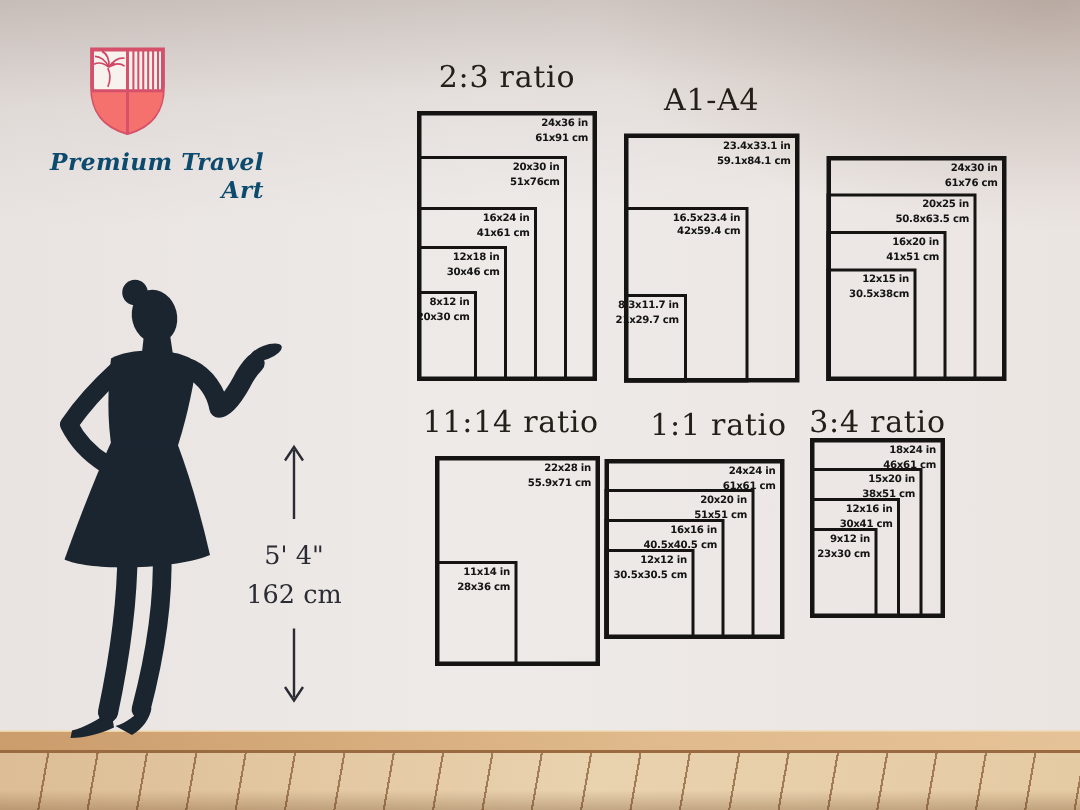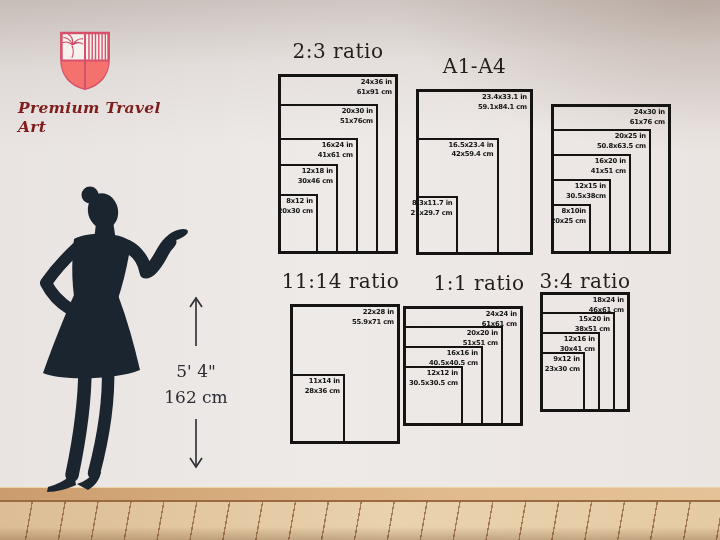--- a/index.html
+++ b/index.html
@@ -15,22 +15,22 @@
   .baseboard{position:absolute;left:0;top:487px;width:720px;height:12px;
         background:linear-gradient(90deg,#cb9c6c,#e0ba8c 60%,#e6c298);
         border-top:1px solid #eed3a6;border-bottom:2px solid #9a6a40;}
   .planks{position:absolute;left:0;top:502px;width:720px;height:38px;
         background:
           linear-gradient(0deg, rgba(97,56,24,.28), rgba(97,56,24,0) 35%),
           repeating-linear-gradient(100deg, rgba(0,0,0,0) 0 31px, rgba(125,78,42,.65) 31px 32.4px),
           linear-gradient(90deg,#dcbd95,#e9d2ae 55%,#e5cba4);}
   
   .logo{position:absolute;}
-  .brand-name{position:absolute;left:18px;top:98px;width:148px;text-align:left;
-        font:italic bold 15.5px "DejaVu Serif",serif;color:#7f1d1d;letter-spacing:.3px;}
+  .brand-name{position:absolute;left:28px;top:98px;width:148px;text-align:right;
+        font:italic bold 15.5px "DejaVu Serif",serif;color:#0c4a6e;letter-spacing:.3px;}
   
   .marker{position:absolute;left:156px;top:296px;width:80px;text-align:center;color:#2b2b33;}
   .marker .mtext{font:17px "DejaVu Serif",serif;line-height:1.55;margin:6px 0;}
   
   .chart{position:absolute;}
   .chart-title{position:absolute;bottom:100%;left:50%;transform:translateX(-50%);
         margin-bottom:11px;font:20px "DejaVu Serif",serif;color:#242019;
         letter-spacing:.5px;white-space:nowrap;}
   .size-rect{position:absolute;left:0;bottom:0;box-sizing:border-box;
         border:2.5px solid #151412;}
@@ -180,26 +180,20 @@
             <div>16x20 in</div>
             <div>41x51 cm</div>
           </div>
         </div>
         <div class="size-rect" style="width: 60px; height: 75px;">
           <div class="size-label">
             <div>12x15 in</div>
             <div>30.5x38cm</div>
           </div>
         </div>
-        <div class="size-rect" style="width: 40px; height: 50px;">
-          <div class="size-label">
-            <div>8x10in</div>
-            <div>20x25 cm</div>
-          </div>
-        </div>
       </div>
       <div class="chart" style="left: 290px; top: 304px; width: 101px; height: 140px;">
         <div class="chart-title">11:14 ratio</div>
         <div class="size-rect outer" style="width: 110px; height: 140px;">
           <div class="size-label">
             <div>22x28 in</div>
             <div>55.9x71 cm</div>
           </div>
         </div>
         <div class="size-rect" style="width: 55px; height: 70px;">

